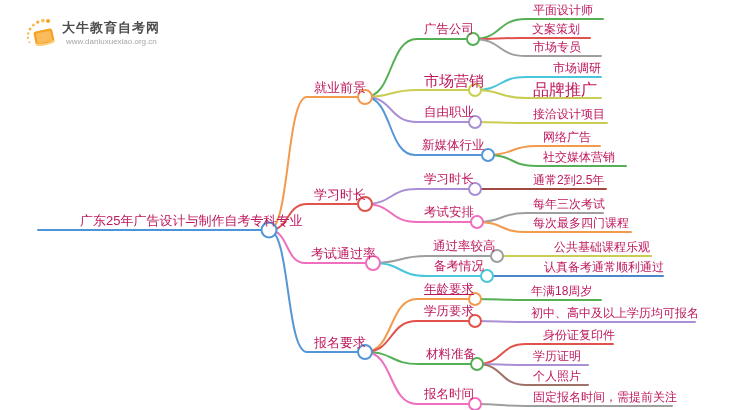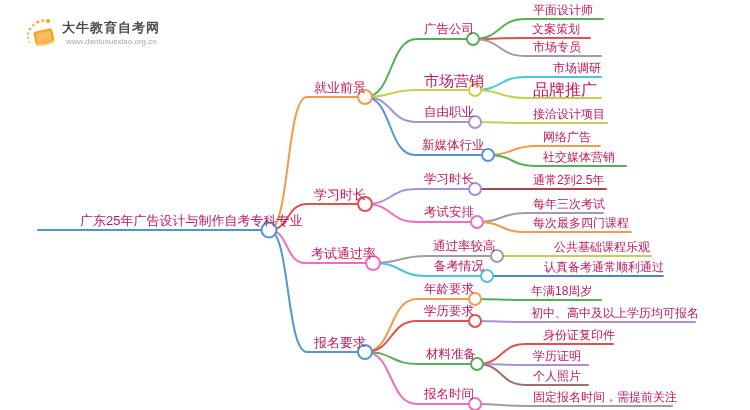--- a/index.html
+++ b/index.html
@@ -135,21 +135,21 @@
       <div class="node-label" style="left: 533px; top: 173px; font-size: 12px;">通常2到2.5年</div>
       <div class="node-label" style="left: 424px; top: 205px; font-size: 12.5px;">考试安排</div>
       <div class="node-label" style="left: 533px; top: 197px; font-size: 12px;">每年三次考试</div>
       <div class="node-label" style="left: 533px; top: 216px; font-size: 12px;">每次最多四门课程</div>
       <div class="node-label" style="left: 311px; top: 246px; font-size: 13px;">考试通过率</div>
       <div class="node-label" style="left: 433px; top: 239px; font-size: 12.5px;">通过率较高</div>
       <div class="node-label" style="left: 554px; top: 240px; font-size: 12px;">公共基础课程乐观</div>
       <div class="node-label" style="left: 434px; top: 259px; font-size: 12.5px;">备考情况</div>
       <div class="node-label" style="left: 544px; top: 260px; font-size: 12px;">认真备考通常顺利通过</div>
       <div class="node-label" style="left: 314px; top: 335px; font-size: 13px;">报名要求</div>
-      <div class="node-label" style="left: 424px; top: 282px; font-size: 12.5px;">年龄要求</div>
+      <div class="node-label" style="left: 424px; top: 282px; font-size: 12.5px; text-decoration: underline;">年龄要求</div>
       <div class="node-label" style="left: 531px; top: 284px; font-size: 12px;">年满18周岁</div>
       <div class="node-label" style="left: 424px; top: 304px; font-size: 12.5px;">学历要求</div>
       <div class="node-label" style="left: 531px; top: 306px; font-size: 12px;">初中、高中及以上学历均可报名</div>
       <div class="node-label" style="left: 426px; top: 347px; font-size: 12.5px;">材料准备</div>
       <div class="node-label" style="left: 533px; top: 328px; font-size: 12px; margin-left: 10px;">身份证复印件</div>
       <div class="node-label" style="left: 533px; top: 349px; font-size: 12px;">学历证明</div>
       <div class="node-label" style="left: 533px; top: 369px; font-size: 12px;">个人照片</div>
       <div class="node-label" style="left: 424px; top: 387px; font-size: 12.5px;">报名时间</div>
       <div class="node-label" style="left: 533px; top: 390px; font-size: 12px; font-family: Liberation Serif, serif;">固定报名时间，需提前关注</div>
     </div>

